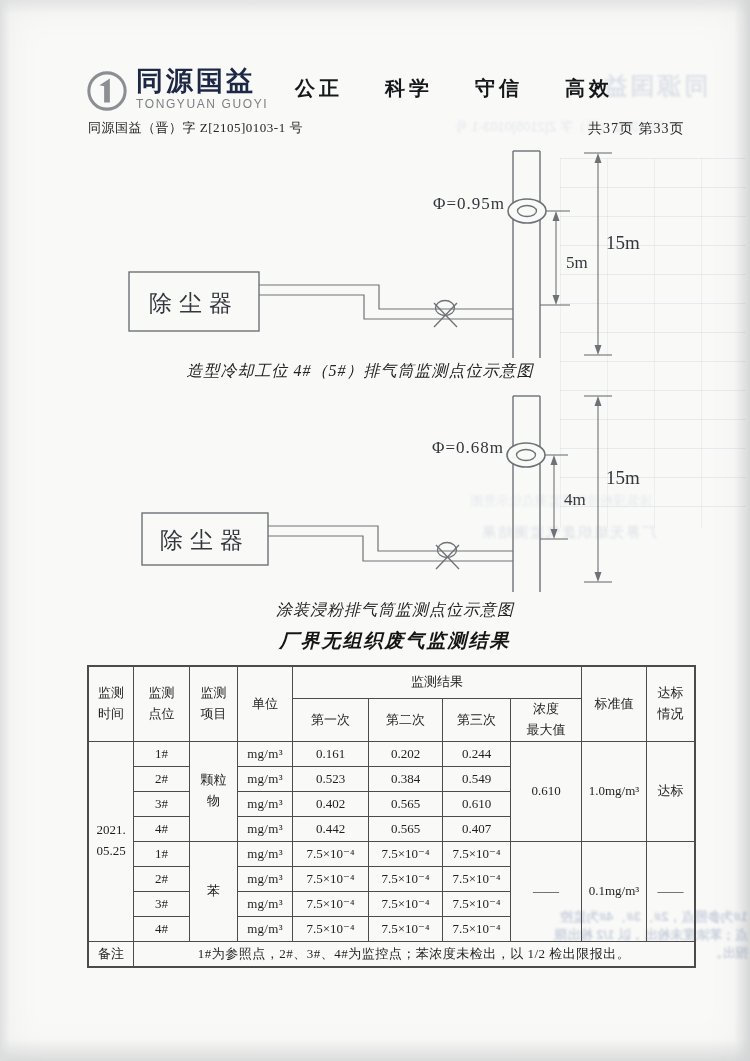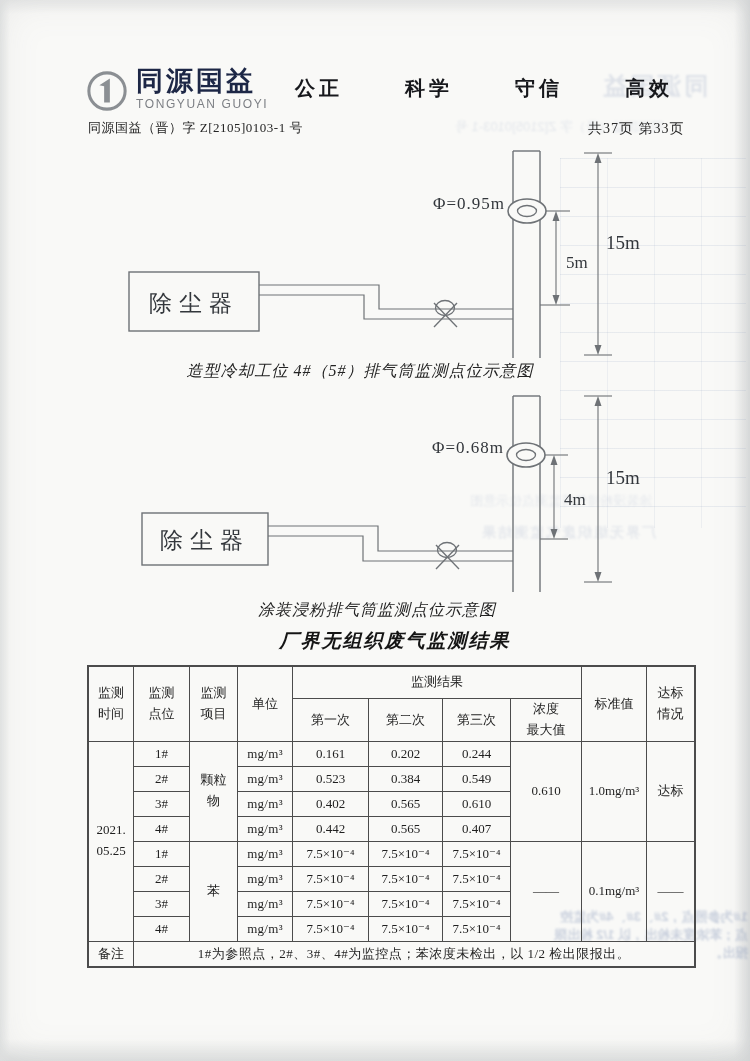--- a/index.html
+++ b/index.html
@@ -13,21 +13,21 @@
       #f9f9f7;
     box-shadow:inset 0 0 40px rgba(120,125,130,.12);}
   .abs{position:absolute;}
 
   
   .logo-row{left:86px;top:68px;display:flex;align-items:flex-start;}
   .logo-circle{width:42px;height:42px;margin-top:2px;}
   .brand-block{margin-left:8px;line-height:1;}
   .brand-cn{font-size:27px;font-weight:bold;letter-spacing:3px;color:#1d2746;font-family:"Liberation Sans",sans-serif;}
   .brand-en{font-size:12px;font-weight:normal;letter-spacing:1.6px;color:#7c7f84;margin-top:3px;font-family:"Liberation Sans",sans-serif;}
-  .slogan{left:295px;top:75px;display:flex;gap:62px;font-size:20px;font-weight:bold;color:#17181c;letter-spacing:4px;}
+  .slogan{left:295px;top:75px;display:flex;gap:42px;font-size:20px;font-weight:bold;color:#17181c;letter-spacing:4px;}
   .doc-number{left:88px;top:119px;font-size:13px;color:#242424;letter-spacing:.5px;}
   .page-info{left:588px;top:120px;font-size:14px;color:#2a2a2a;letter-spacing:1px;}
 
   
   .caption{font-size:16px;color:#232323;letter-spacing:1px;text-align:center;font-style:italic;}
   .table-title{font-size:19px;color:#151515;letter-spacing:2px;text-align:center;font-weight:bold;font-style:italic;}
 
   
   .mon-table{position:absolute;left:88px;top:666px;border-collapse:collapse;table-layout:fixed;width:606px;
     font-size:13px;color:#1f1f1f;}
@@ -158,21 +158,21 @@
     <g stroke="#6e7276" stroke-width="1.2" fill="none">
       <polyline points="178,141 288,141 288,166 423,166"></polyline>
       <polyline points="178,151 273,151 273,176 423,176"></polyline>
     </g>
     <g stroke="#6e7276" fill="none">
       <ellipse cx="357" cy="165" rx="9.5" ry="7.5" stroke-width="1.3"></ellipse>
       <line x1="346" y1="160" x2="369" y2="184" stroke-width="1.3"></line>
       <line x1="369" y1="160" x2="346" y2="184" stroke-width="1.3"></line>
     </g>
   </svg>
-  <div class="abs caption" style="left:72px;top:600px;width:610px;">涂装浸粉排气筒监测点位示意图</div>
+  <div class="abs caption" style="left:90px;top:600px;width:610px;">涂装浸粉排气筒监测点位示意图</div>
 
   <div class="abs table-title" style="left:90px;top:628px;width:610px;">厂界无组织废气监测结果</div>
 
   <table class="mon-table">
     <colgroup>
       <col style="width:45px">
         <col style="width:56px">
         <col style="width:48px">
         <col style="width:55px">
       <col style="width:76px">

